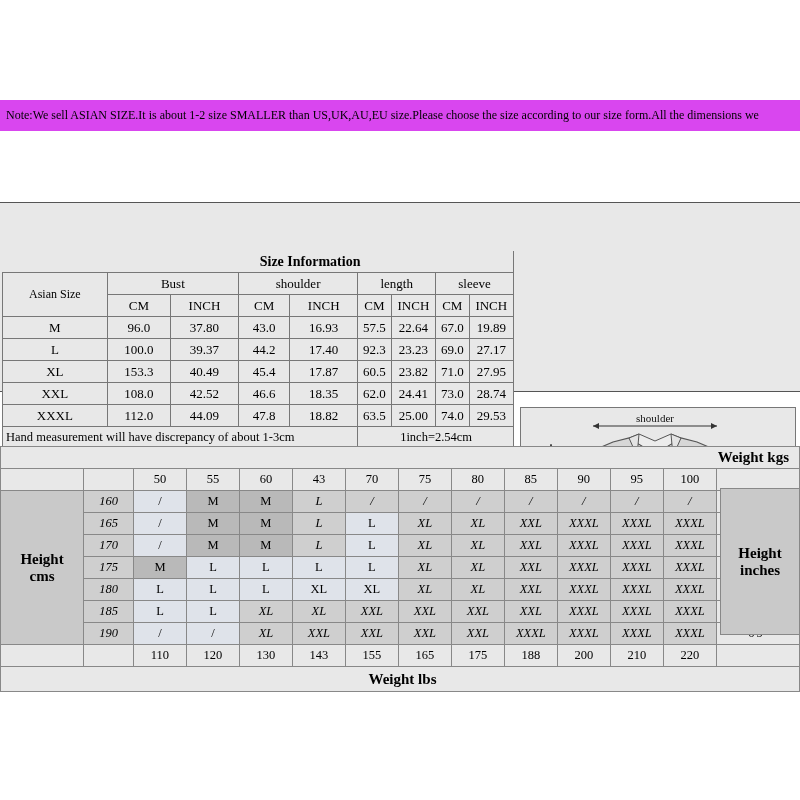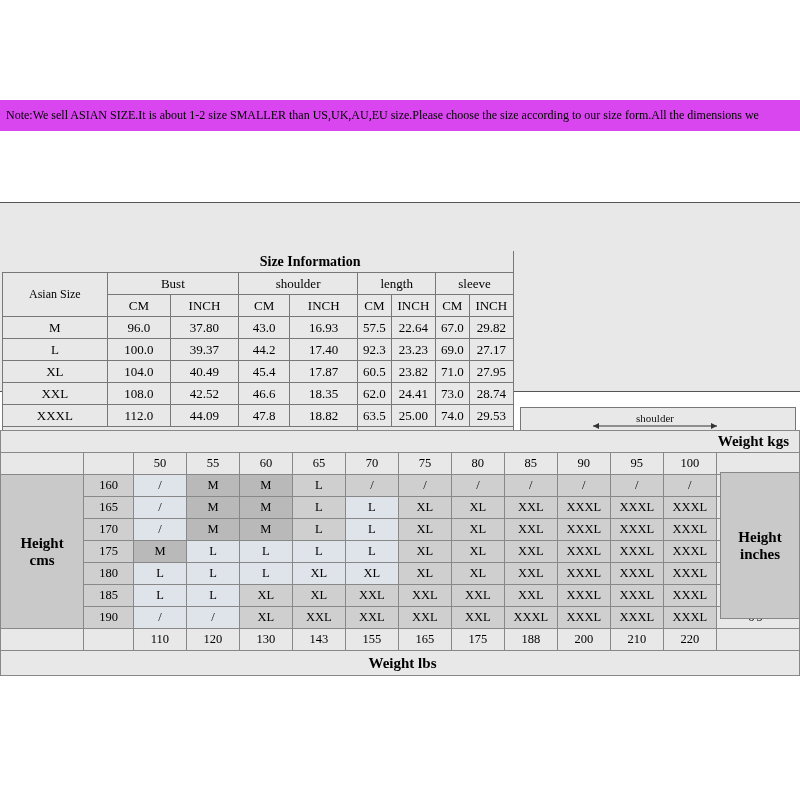--- a/index.html
+++ b/index.html
@@ -108,21 +108,21 @@
     font-weight: bold;
     font-family: "Liberation Serif", serif;
     line-height: 36px;
     letter-spacing: 1px;
   }
 
   
   .chartwrap {
     position: absolute;
     left: 0;
-    top: 430px;
+    top: 446px;
     width: 800px;
   }
   table.wchart {
     border-collapse: collapse;
     width: 800px;
     font-size: 12.5px;
     font-family: "Liberation Serif", serif;
   }
   table.wchart td {
     border: 1px solid #888;
@@ -132,21 +132,21 @@
     background: #e8e8e8;
   }
   .hdr-weight {
     text-align: right !important;
     font-size: 15px;
     font-weight: bold;
     padding-right: 10px !important;
     background: #e8e8e8 !important;
   }
   .cell-dark { background: #b9b9b9 !important; }
-  .cell-mid  { background: #cfcfcf !important; }
+  .cell-mid  { background: #cfcfcf !important; font-style: italic; }
   .cell-light{ background: #dfe3ea !important; }
   .cell-blank{ background: #e8e8e8 !important; }
   .side-label {
     font-size: 15px;
     font-weight: bold;
     background: #c9c9c9 !important;
     line-height: 17px;
   }
   .num-hdr { background: #e8e8e8 !important; }
   .wlbs {
@@ -204,36 +204,36 @@
 
       <tr>
         <td>M</td>
         <td>96.0</td>
         <td>37.80</td>
         <td>43.0</td>
         <td>16.93</td>
         <td>57.5</td>
         <td>22.64</td>
         <td>67.0</td>
-        <td>29.82</td>
+        <td>19.89</td>
       </tr>
       <tr>
         <td>L</td>
         <td>100.0</td>
         <td>39.37</td>
         <td>44.2</td>
         <td>17.40</td>
         <td>92.3</td>
         <td>23.23</td>
         <td>69.0</td>
         <td>27.17</td>
       </tr>
       <tr>
         <td>XL</td>
-        <td>104.0</td>
+        <td>153.3</td>
         <td>40.49</td>
         <td>45.4</td>
         <td>17.87</td>
         <td>60.5</td>
         <td>23.82</td>
         <td>71.0</td>
         <td>27.95</td>
       </tr>
       <tr>
         <td>XXL</td>
@@ -335,21 +335,21 @@
           <tr>
         <td class="hdr-weight" colspan="14">Weight  kgs</td>
       </tr>
 
       <tr>
         <td class="cell-blank"></td>
         <td class="cell-blank"></td>
         <td class="num-hdr">50</td>
         <td class="num-hdr">55</td>
         <td class="num-hdr">60</td>
-        <td class="num-hdr">65</td>
+        <td class="num-hdr">43</td>
         <td class="num-hdr">70</td>
         <td class="num-hdr">75</td>
         <td class="num-hdr">80</td>
         <td class="num-hdr">85</td>
         <td class="num-hdr">90</td>
         <td class="num-hdr">95</td>
         <td class="num-hdr">100</td>
         <td class="cell-blank"></td>
       </tr>
 

